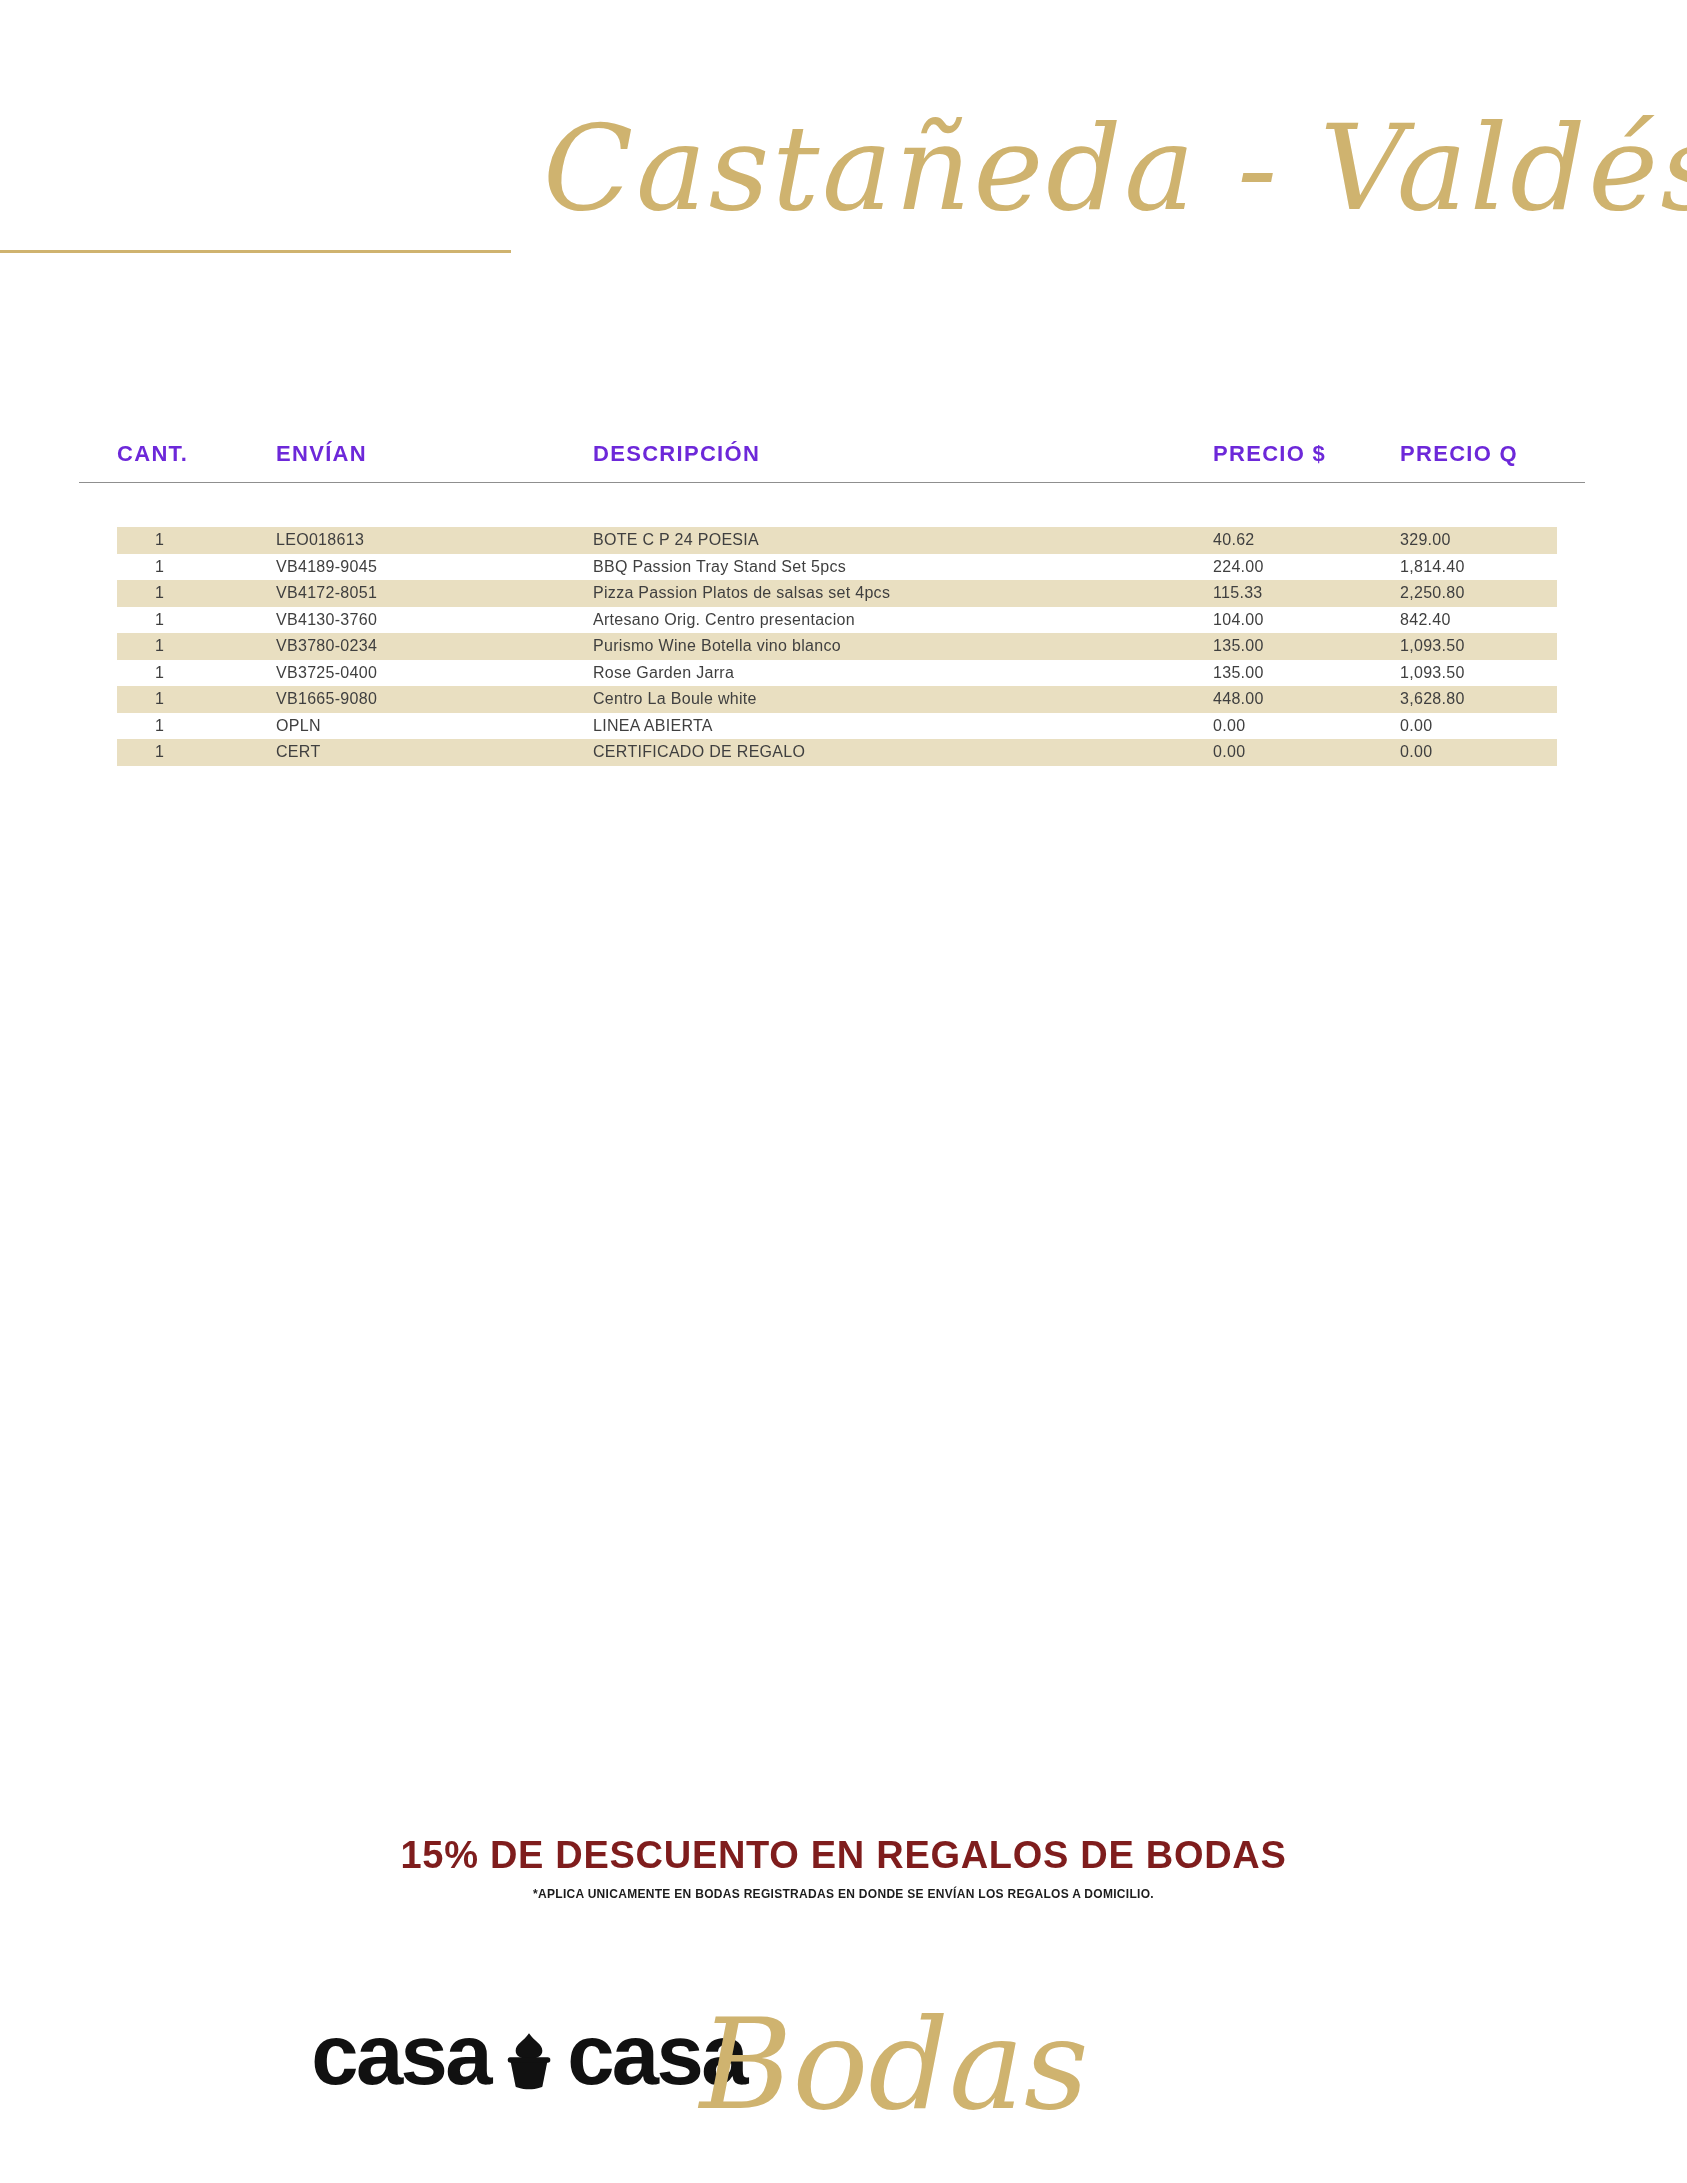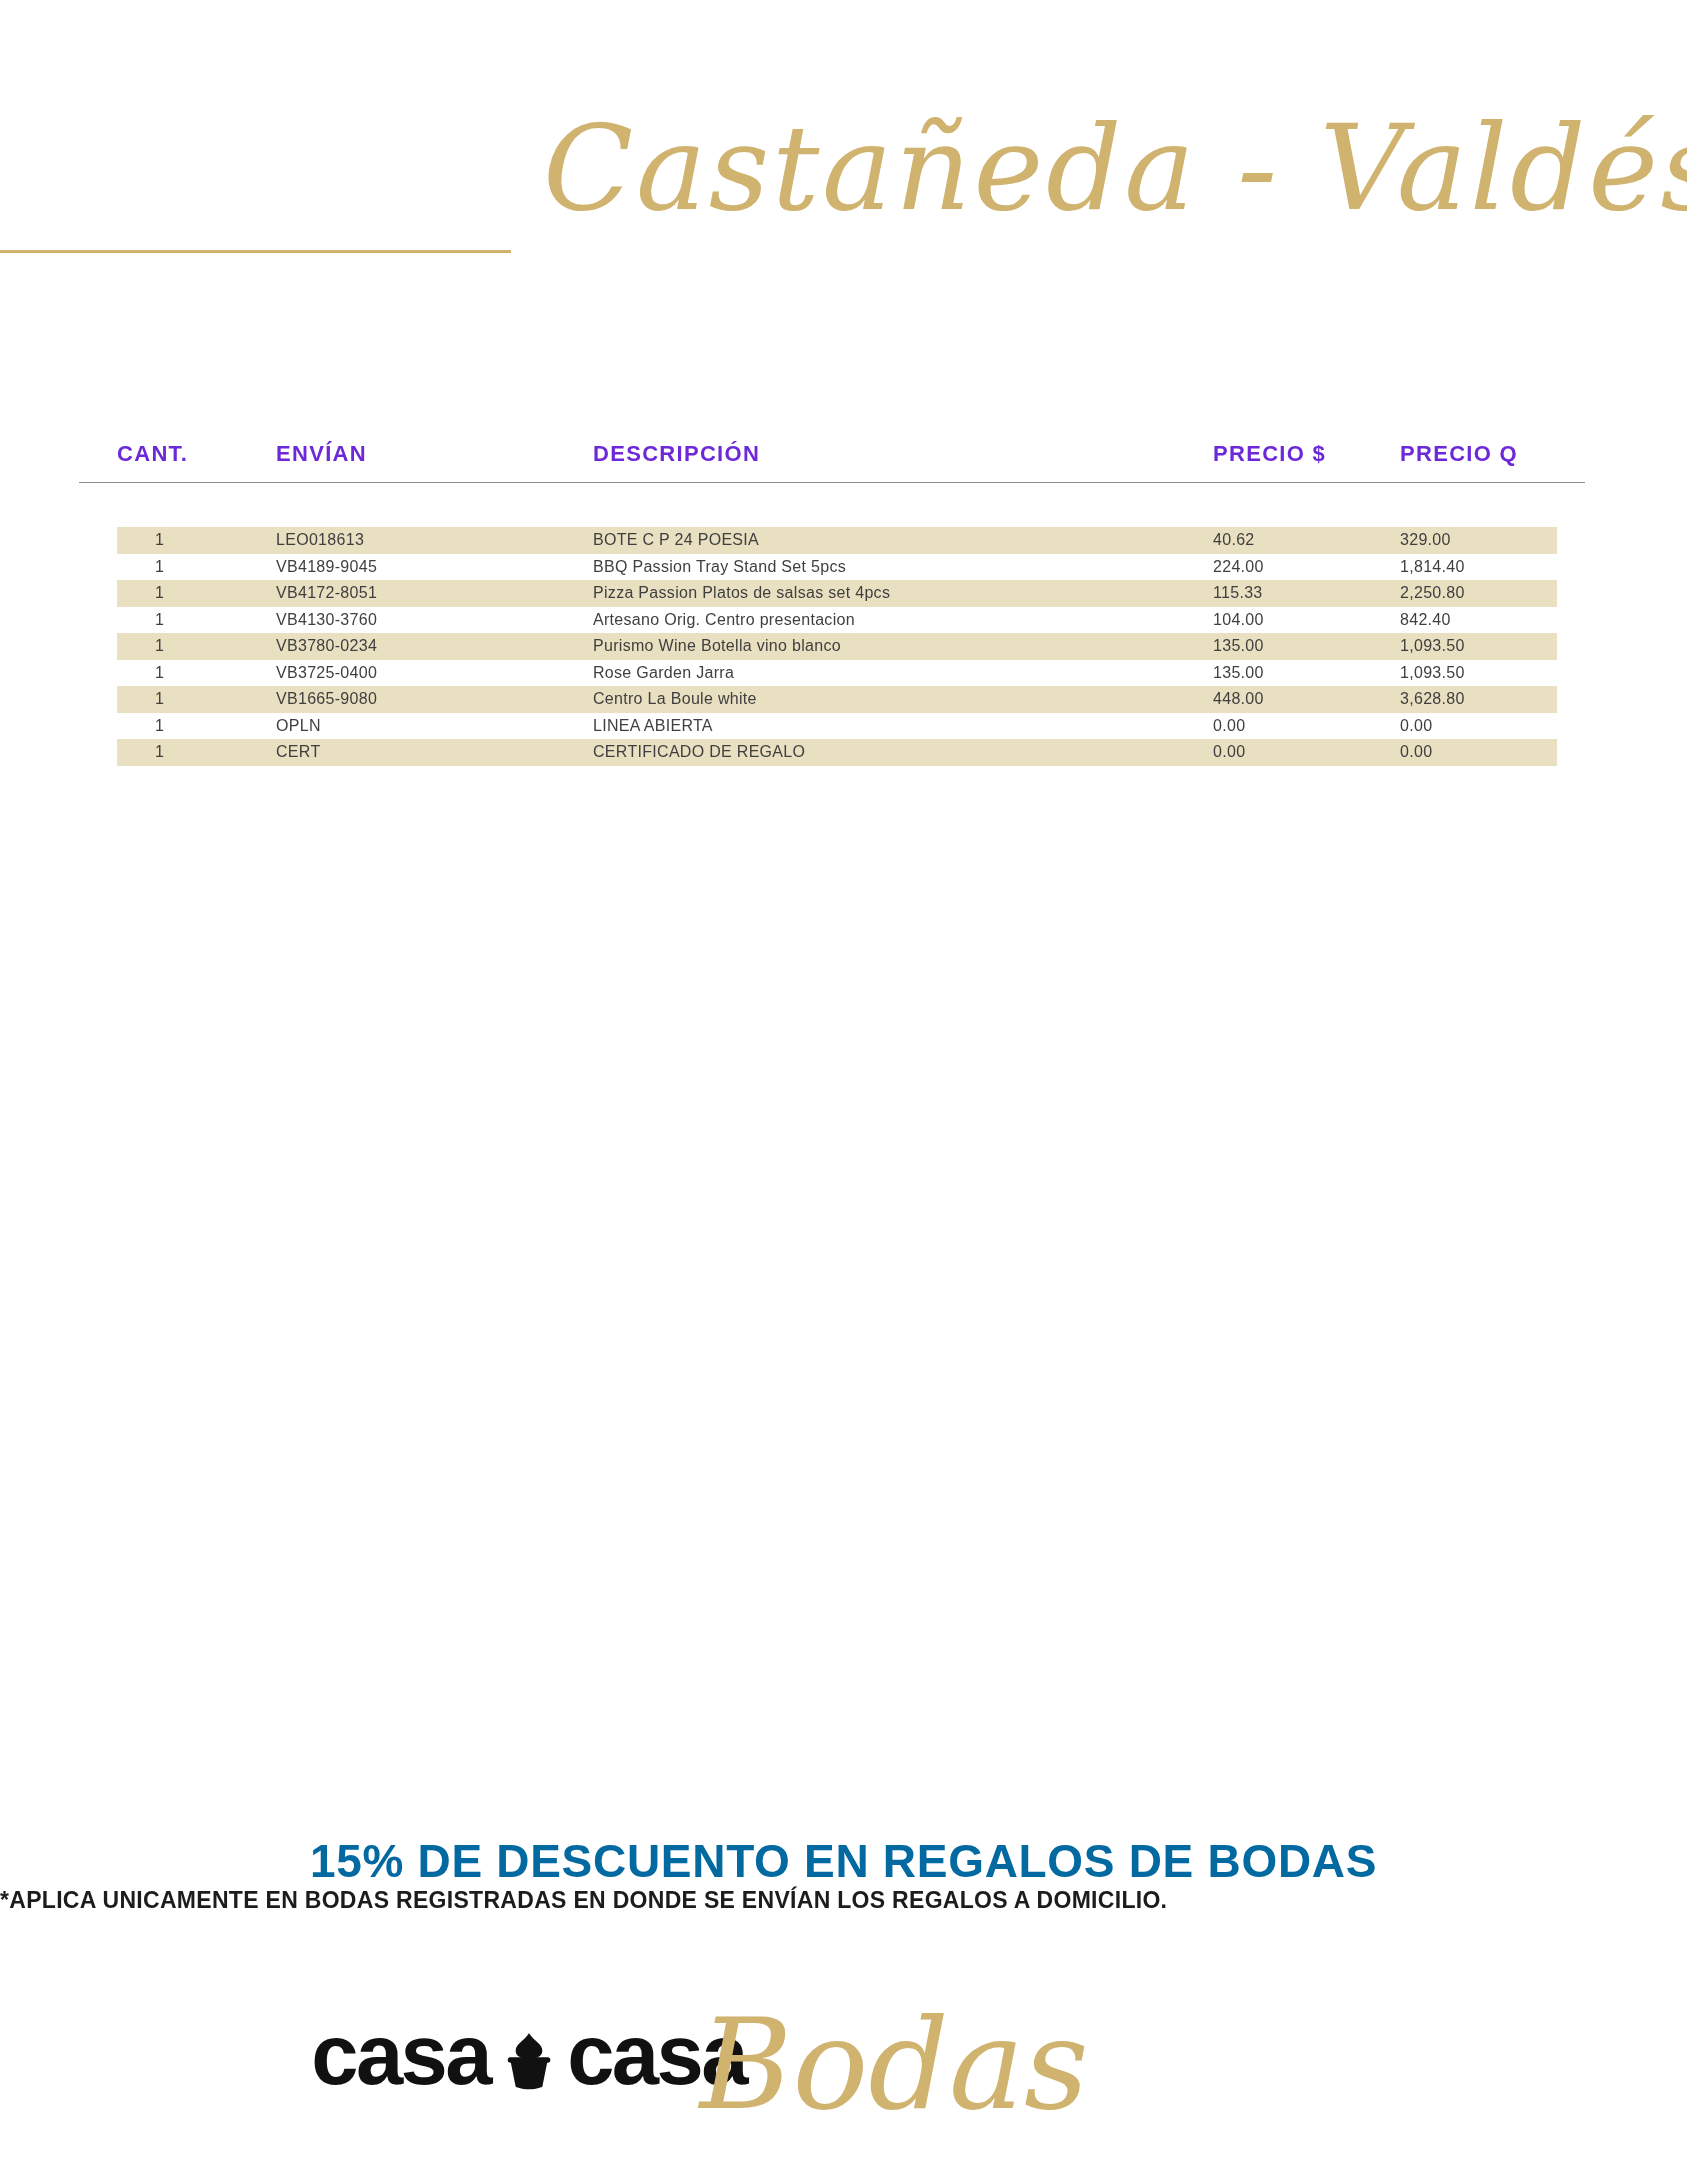--- a/index.html
+++ b/index.html
@@ -63,31 +63,31 @@
   }
   .trow:nth-child(odd) { background:#e9dfc1; }
   .trow .c-cant { padding-left:38px; }
 
   
   .promo {
     position:absolute;
     left:0; top:1834px;
     width:1687px;
     text-align:center;
-    font-size:46px;
+    font-size:38px;
     font-weight:bold;
     letter-spacing:0.7px;
-    color:#0369a1;
+    color:#7f1d1d;
   }
   .disclaimer {
     position:absolute;
     left:0; top:1887px;
     width:1687px;
-    text-align:left;
-    font-size:23px;
+    text-align:center;
+    font-size:12px;
     font-weight:bold;
     letter-spacing:0.3px;
     color:#1c1c1c;
   }
 
   
   .logo-row {
     position:absolute;
     left:0; top:1975px;
     width:1400px;

